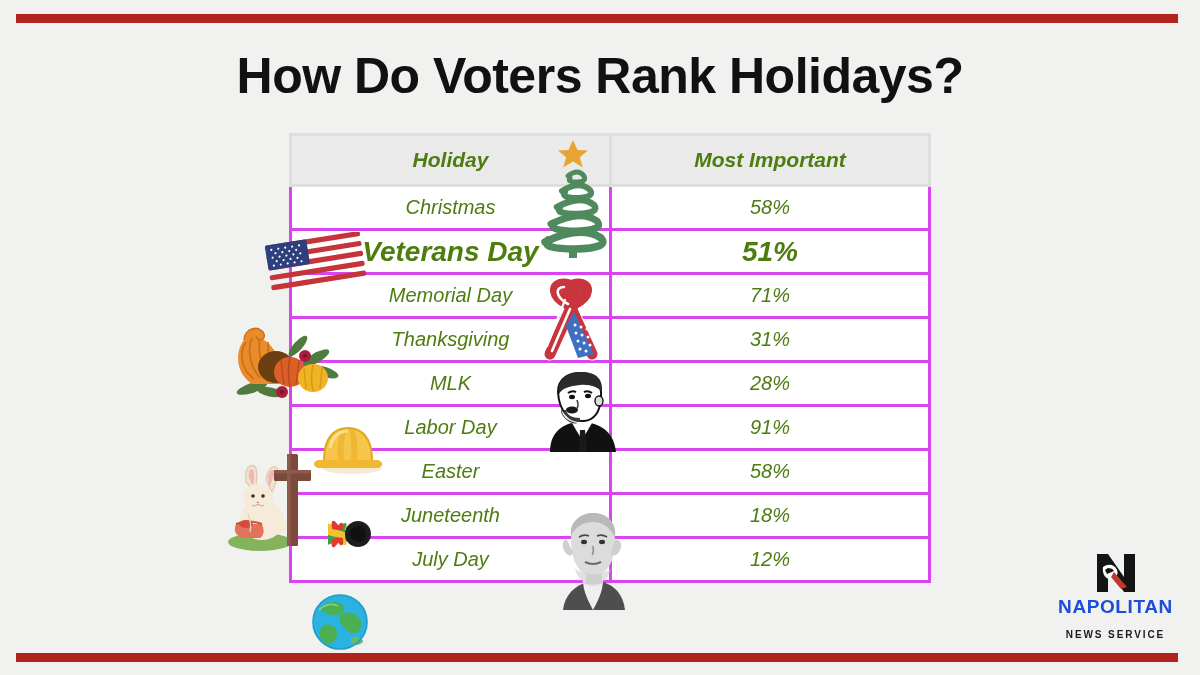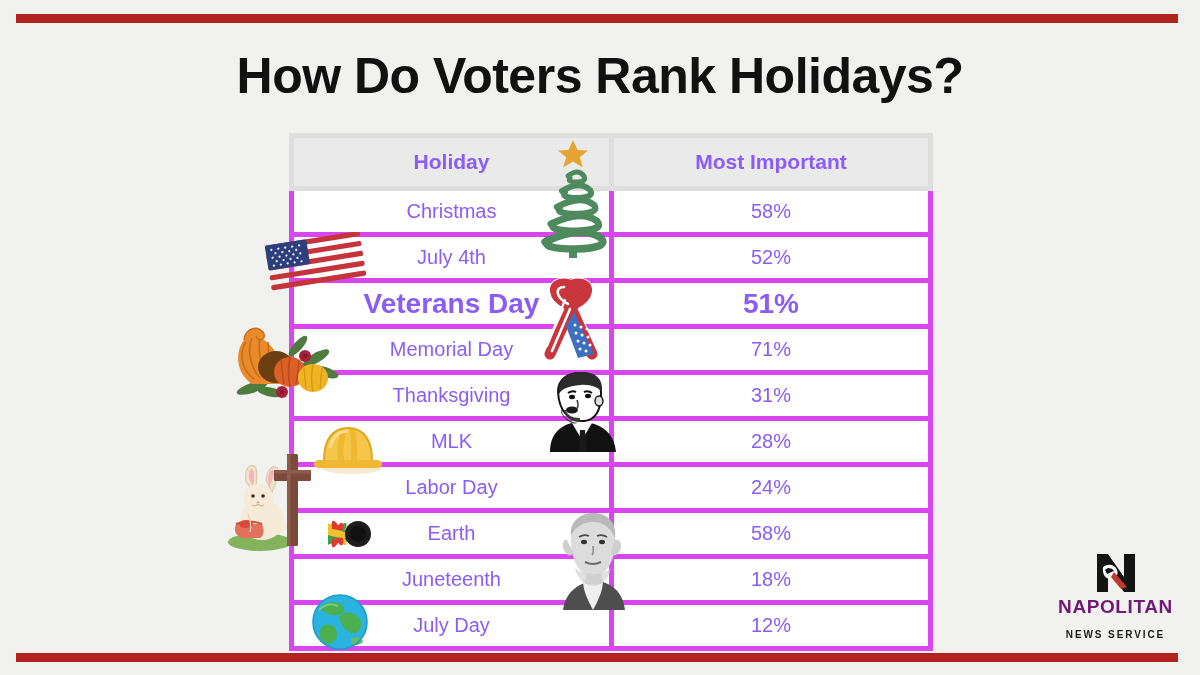--- a/index.html
+++ b/index.html
@@ -59,29 +59,30 @@
     border-collapse: collapse;
     width: 639px;
     table-layout: fixed;
     background: #ffffff;
   }
   table.rank col.c-holiday { width: 320px; }
   table.rank col.c-pct     { width: 319px; }
 
   table.rank th,
   table.rank td {
-    border: 5px solid #d946ef;
+    border: 3px solid #d946ef;
     text-align: center;
-    color: #8b5cf6;
+    color: #4d7c0f;
     font-size: 20px;
     font-weight: normal;
     height: 41px;
     padding: 0 6px;
     background: #ffffff;
     position: relative;
+    font-style: italic;
   }
   table.rank thead th {
     background: #eaeaea;
     font-size: 21px;
     font-weight: bold;
     height: 48px;
     border-color: #dedede;
   }
   table.rank tr.highlight td {
     font-weight: bold;
@@ -105,21 +106,21 @@
     top: 553px;
     width: 135px;
     text-align: center;
   }
   .logo-mark { margin: 0 auto 4px; width: 46px; height: 40px; }
   .logo-word {
     font-family: "Liberation Sans", sans-serif;
     font-size: 19px;
     font-weight: bold;
     letter-spacing: 0.6px;
-    color: #701a75;
+    color: #1d4ed8;
     line-height: 1.05;
   }
   .logo-sub {
     font-family: "Liberation Sans", sans-serif;
     font-size: 10px;
     font-weight: bold;
     letter-spacing: 1.9px;
     color: #1b1b1b;
     margin-top: 12px;
   }
@@ -144,46 +145,42 @@
         <tr>
           <th>Holiday</th>
           <th>Most Important</th>
         </tr>
       </thead>
       <tbody>
         <tr>
           <td><span class="cell-text">Christmas</span></td>
           <td><span class="cell-text">58%</span></td>
         </tr>
-        <tr>
-          <td><span class="cell-text">July 4th</span></td>
-          <td><span class="cell-text">52%</span></td>
-        </tr>
         <tr class="highlight">
           <td><span class="cell-text">Veterans Day</span></td>
           <td><span class="cell-text">51%</span></td>
         </tr>
         <tr>
           <td><span class="cell-text">Memorial Day</span></td>
           <td><span class="cell-text">71%</span></td>
         </tr>
         <tr>
           <td><span class="cell-text">Thanksgiving</span></td>
           <td><span class="cell-text">31%</span></td>
         </tr>
         <tr>
           <td><span class="cell-text">MLK</span></td>
           <td><span class="cell-text">28%</span></td>
         </tr>
         <tr>
           <td><span class="cell-text">Labor Day</span></td>
-          <td><span class="cell-text">24%</span></td>
-        </tr>
-        <tr>
-          <td><span class="cell-text">Earth</span></td>
+          <td><span class="cell-text">91%</span></td>
+        </tr>
+        <tr>
+          <td><span class="cell-text">Easter</span></td>
           <td><span class="cell-text">58%</span></td>
         </tr>
         <tr>
           <td><span class="cell-text">Juneteenth</span></td>
           <td><span class="cell-text">18%</span></td>
         </tr>
         <tr>
           <td><span class="cell-text">July Day</span></td>
           <td><span class="cell-text">12%</span></td>
         </tr>

